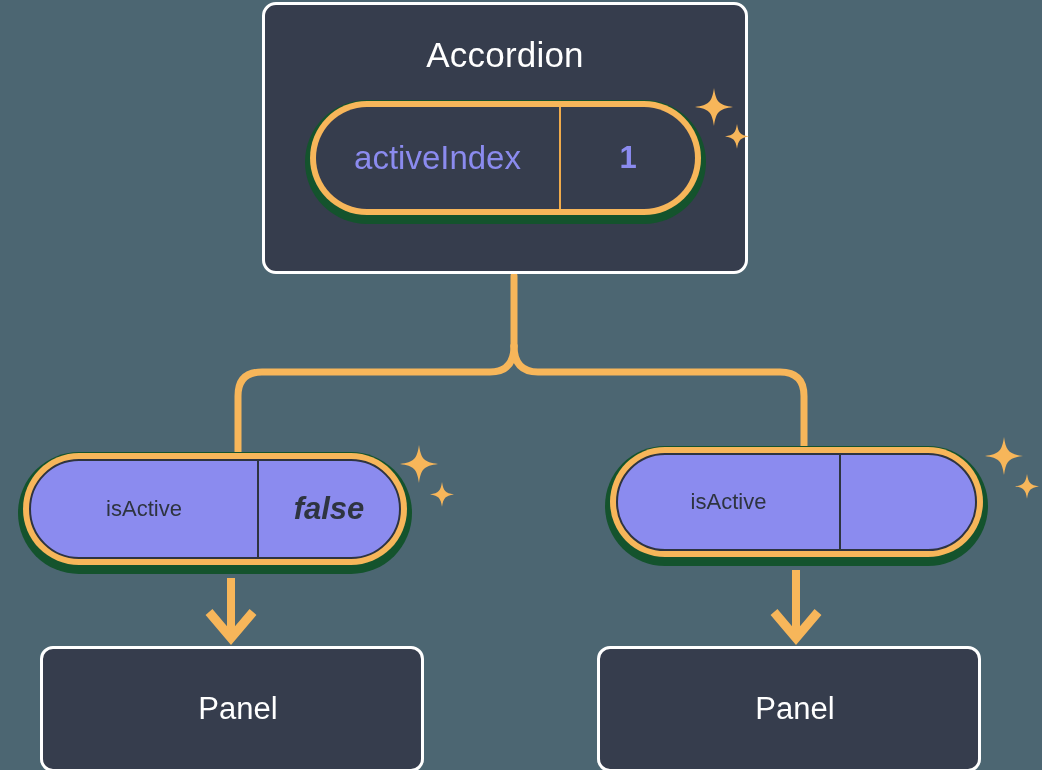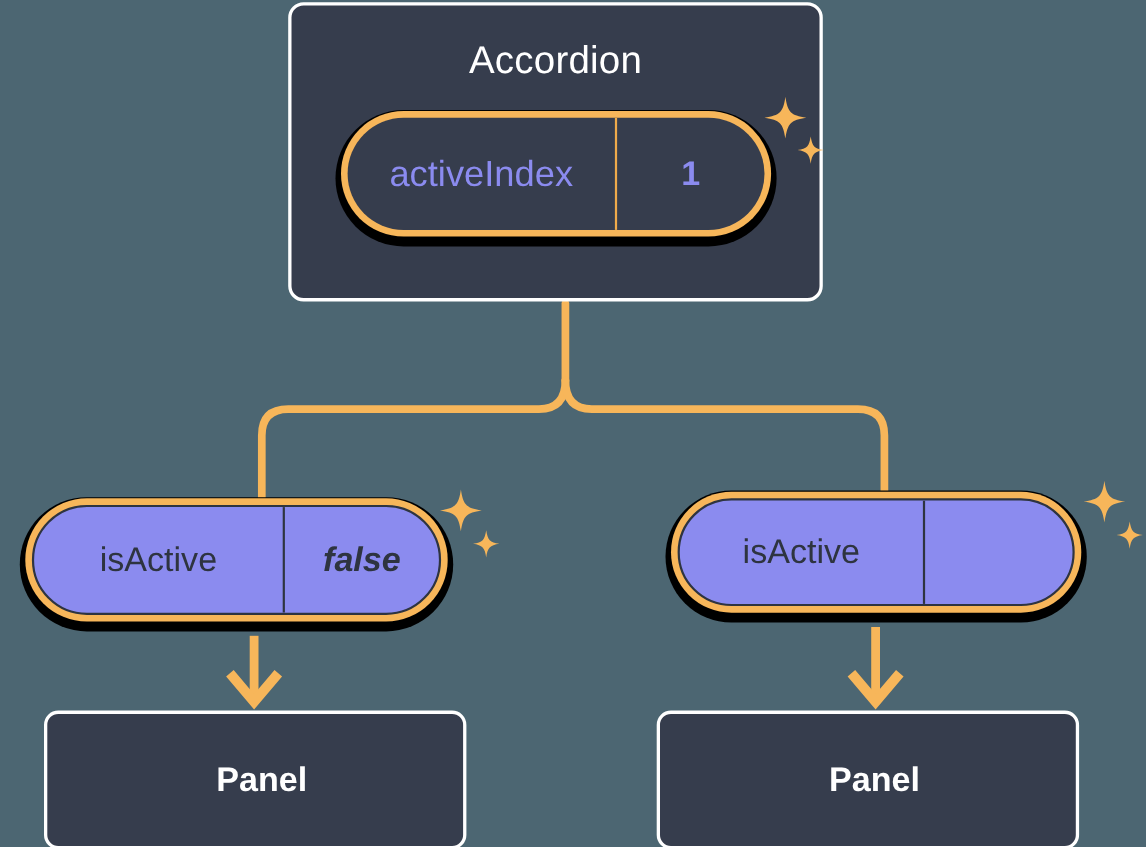--- a/index.html
+++ b/index.html
@@ -62,32 +62,32 @@
     border: 3px solid #ffffff;
     border-radius: 13px;
     box-sizing: border-box;
     display: flex;
     align-items: center;
     justify-content: center;
   }
   .panel-card span {
     color: #ffffff;
     font-size: 31px;
-    font-weight: 700;
+    font-weight: 400;
     margin-left: 12px;
   }
   #panel-left  { left: 40px;  top: 646px; width: 384px; height: 126px; }
   #panel-right { left: 597px; top: 646px; width: 384px; height: 126px; }
 
   
   
   .pill-outer {
     position: absolute;
     border-radius: 999px;
-    background: #000000;           
+    background: #14532d;           
     box-sizing: border-box;
     padding: 5px;
   }
   .pill-mid {
     width: 100%;
     height: 100%;
     border-radius: 999px;
     background: #f7b65a;           
     box-sizing: border-box;
     padding: 6px;
@@ -127,21 +127,21 @@
     font-weight: 700;
   }
 
   
   .pill-purple .pill-body {
     background: #8b8bef;
     border: 2px solid #2e3440;
   }
   .pill-purple .pill-key {
     color: #2e3440;
-    font-size: 31px;
+    font-size: 22px;
     font-weight: 400;
     border-right: 2px solid #2e3440;
   }
   .pill-purple .pill-val {
     color: #2e3440;
     font-size: 31px;
     font-weight: 700;
   }
   #pill-isactive-false { left: 18px;  top: 452px; width: 394px; height: 122px; }
   #pill-isactive-false .pill-key { flex: 0 0 228px; }

